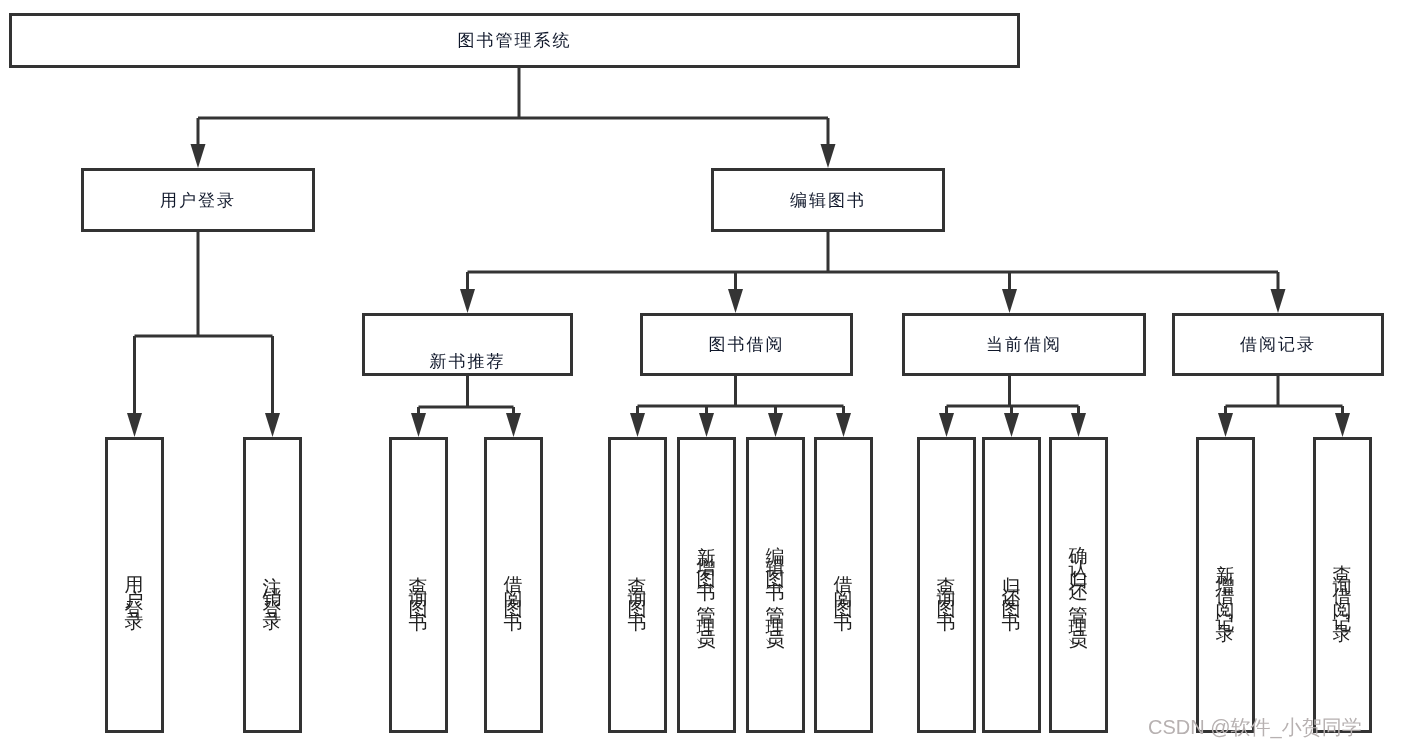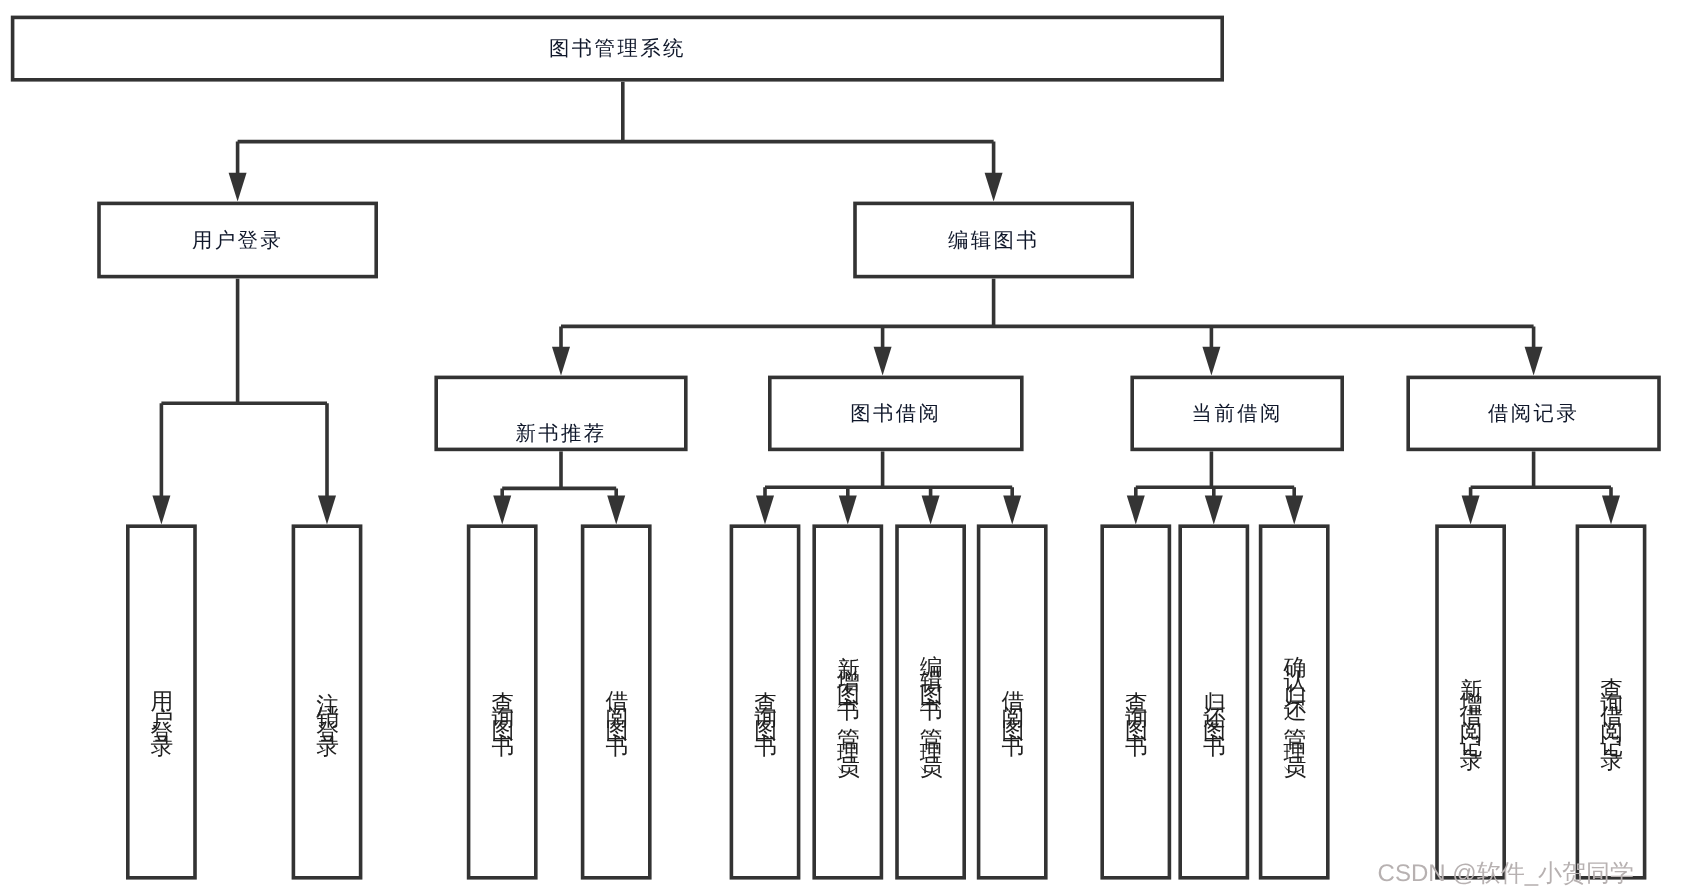--- a/index.html
+++ b/index.html
@@ -104,21 +104,21 @@
   <div class="node" style="left:711px; top:168px; width:234px; height:64px;">
     <span class="hlabel">编辑图书</span>
   </div>
 
   <div class="node" style="left:362px; top:313px; width:211px; height:63px;align-items:flex-end;">
     <span class="hlabel">新书推荐</span>
   </div>
   <div class="node" style="left:640px; top:313px; width:213px; height:63px;text-align:right;">
     <span class="hlabel">图书借阅</span>
   </div>
-  <div class="node" style="left:942px; top:313px; width:178px; height:63px;">
+  <div class="node" style="left:902px; top:313px; width:244px; height:63px;">
     <span class="hlabel">当前借阅</span>
   </div>
   <div class="node" style="left:1172px; top:313px; width:212px; height:63px;justify-content:center;">
     <span class="hlabel">借阅记录</span>
   </div>
 
   <div class="node leaf" style="left:105px; top:437px; width:59px; height:296px;">
     <span class="vlabel">用户登录</span>
   </div>
   <div class="node leaf" style="left:243px; top:437px; width:59px; height:296px;">

